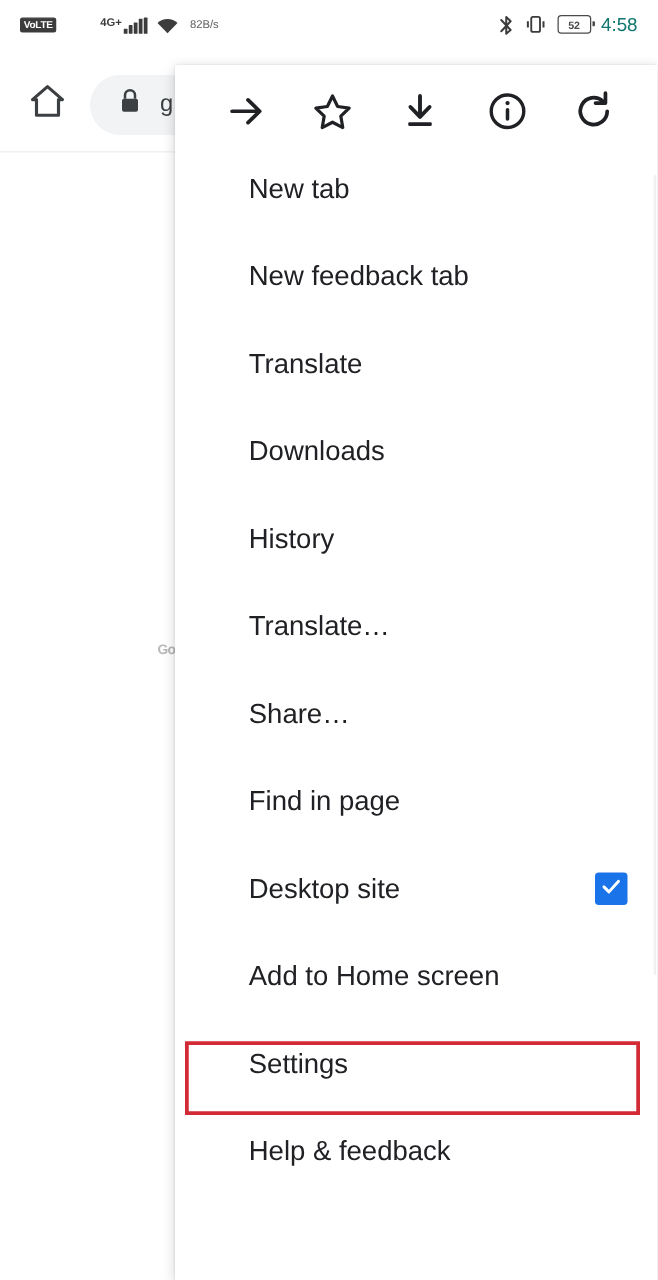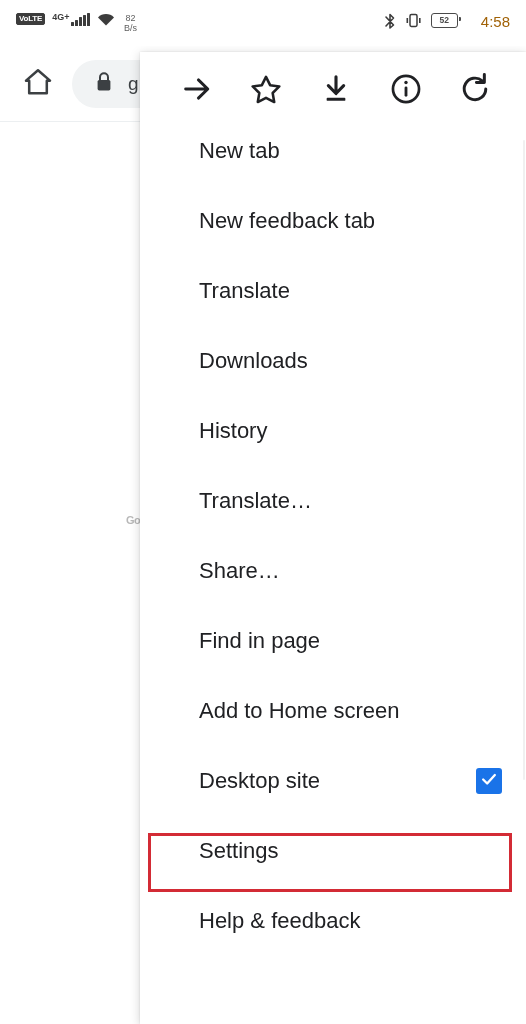--- a/index.html
+++ b/index.html
@@ -46,40 +46,41 @@
     letter-spacing: -0.2px;
     padding: 1px 2px;
     line-height: 8px;
     background: #3c3c3c;
     color: #ffffff;
   }
   .signal-group {
     display: flex;
     align-items: flex-end;
     gap: 1px;
+    margin-left: 28px;
   }
   .net-label {
     font-size: 9px;
     color: #3c3c3c;
     font-weight: bold;
     margin-right: 1px;
     align-self: flex-start;
     line-height: 9px;
   }
   .bars { display: flex; align-items: flex-end; gap: 1.5px; height: 13px; }
   .bars i { display: block; width: 2.5px; background: #3c3c3c; border-radius: 0.5px; }
   .bars i:nth-child(1) { height: 4px; }
   .bars i:nth-child(2) { height: 6.5px; }
   .bars i:nth-child(3) { height: 9px; }
   .bars i:nth-child(4) { height: 11.5px; }
   .bars i:nth-child(5) { height: 13px; }
 
   .speed {
     display: flex;
-    flex-direction: column;
+    flex-direction: row;
     align-items: center;
     line-height: 10px;
     color: #5f5f5f;
     font-size: 9px;
     margin-left: 2px;
   }
 
   .battery-shell {
     position: relative;
     width: 25px;
@@ -101,22 +102,22 @@
     border-radius: 0 1px 1px 0;
   }
   .battery-pct {
     font-size: 8.5px;
     font-weight: bold;
     color: #4a4a4a;
     line-height: 8px;
   }
   .clock {
     font-size: 15px;
-    color: #a16207;
-    margin-left: 15px;
+    color: #0f766e;
+    margin-left: 0;
   }
 
   
   #browser-toolbar {
     position: absolute;
     top: 46px; left: 0;
     width: 526px;
     height: 76px;
     background: #ffffff;
     display: flex;
@@ -380,33 +381,33 @@
     <div class="menu-item">
       <span class="menu-item-label">Translate…</span>
     </div>
     <div class="menu-item">
       <span class="menu-item-label">Share…</span>
     </div>
     <div class="menu-item">
       <span class="menu-item-label">Find in page</span>
     </div>
     <div class="menu-item">
-      <span class="menu-item-label">Add to Home screen</span>
-    </div>
-    <div class="menu-item">
       <span class="menu-item-label">Desktop site</span>
       <span class="menu-checkbox">
         <span>
           <svg width="20" height="20" viewBox="0 0 24 24" aria-hidden="true">
             <path d="M5 12.6 L9.8 17.4 L19 7.2" fill="none" stroke="#ffffff" stroke-width="2.8" stroke-linecap="round" stroke-linejoin="round"></path>
           </svg>
         </span>
       </span>
     </div>
     <div class="menu-item">
+      <span class="menu-item-label">Add to Home screen</span>
+    </div>
+    <div class="menu-item">
       <span class="menu-item-label">Settings</span>
     </div>
     <div class="menu-item">
       <span class="menu-item-label">Help &amp; feedback</span>
     </div>
   </div>
 
   <div id="menu-scrollbar"></div>
 </div>
 

